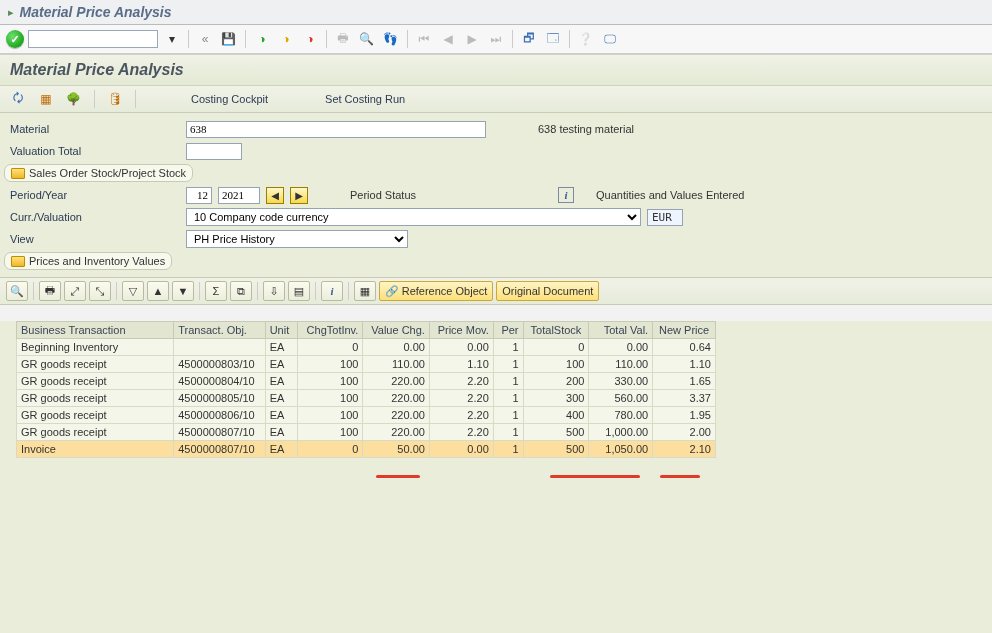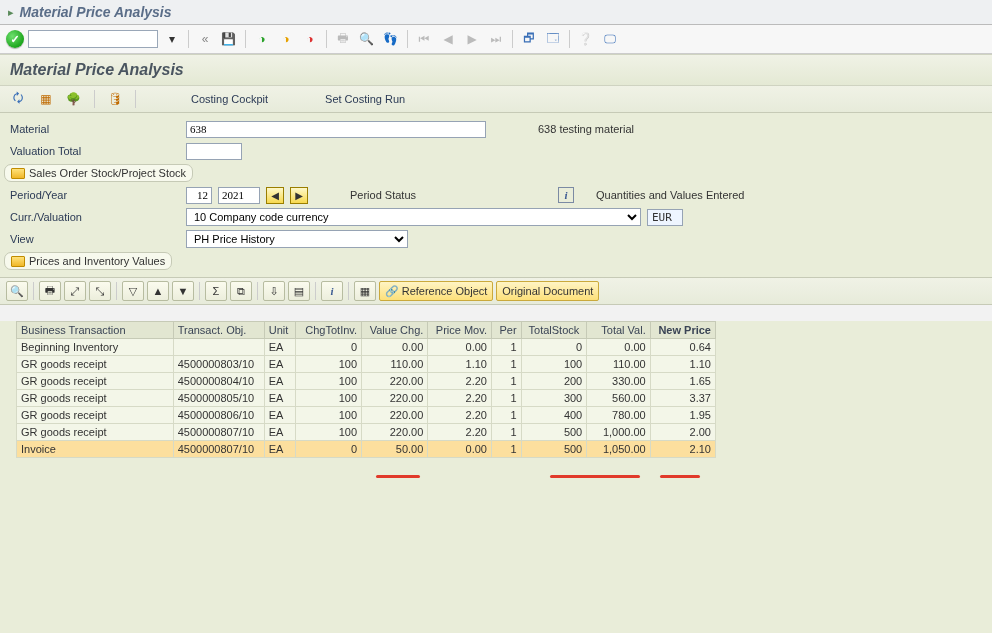--- a/index.html
+++ b/index.html
@@ -365,21 +365,21 @@
     <tr>
       <th style="width:148px;">Business Transaction</th>
       <th style="width:86px;">Transact. Obj.</th>
       <th style="width:30px;">Unit</th>
       <th style="width:62px;text-align:right;">ChgTotInv.</th>
       <th style="width:62px;text-align:right;">Value Chg.</th>
       <th style="width:60px;text-align:right;">Price Mov.</th>
       <th style="width:28px;text-align:right;">Per</th>
       <th style="width:62px;text-align:center;">TotalStock</th>
       <th style="width:60px;text-align:right;">Total Val.</th>
-      <th style="width:58px;text-align:right;font-weight:bold;">New Price</th>
+      <th style="width:58px;text-align:center;">New Price</th>
     </tr>
   </thead>
   <tbody id="tbody">
         <tr>
           <td>Beginning Inventory</td>
           <td></td>
           <td>EA</td>
           <td class="num">0</td>
           <td class="num">0.00</td>
           <td class="num">0.00</td>

